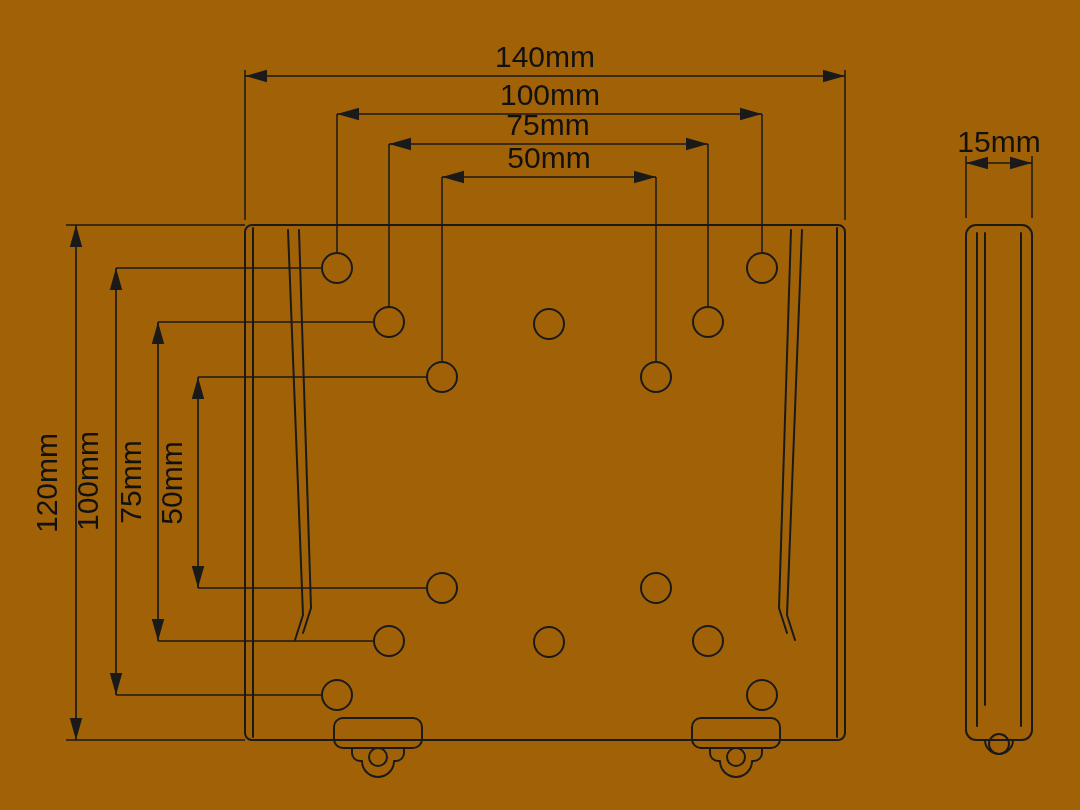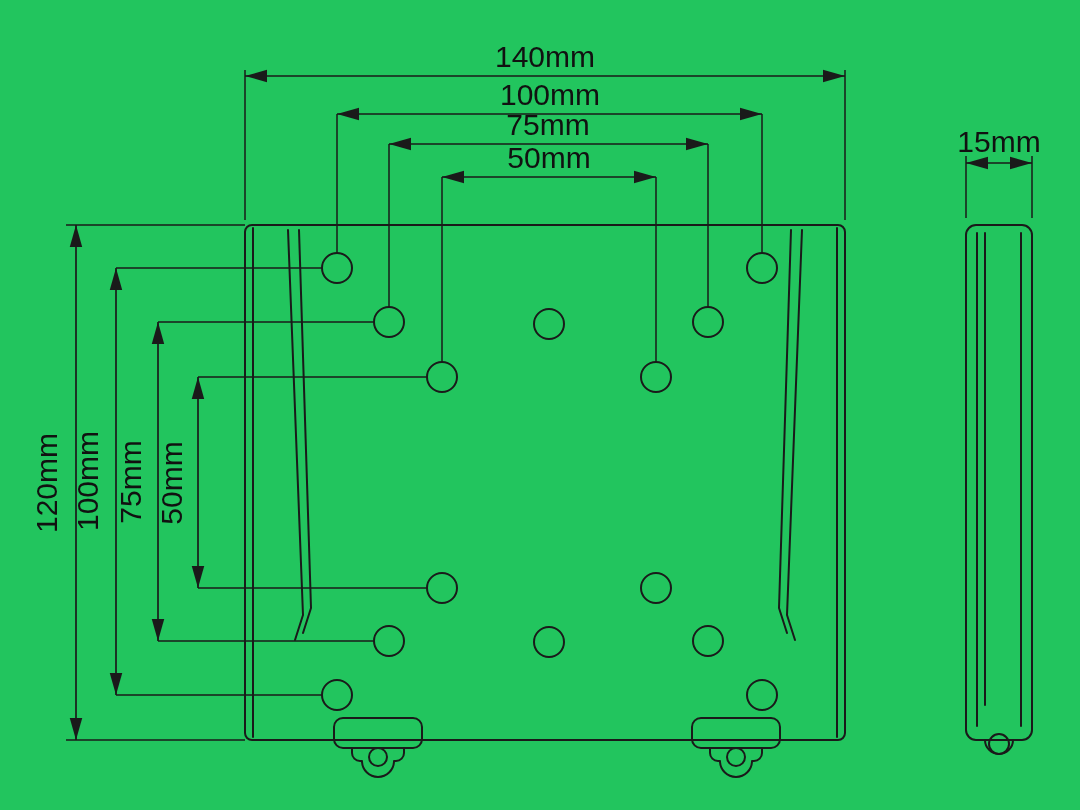--- a/index.html
+++ b/index.html
@@ -1,16 +1,16 @@
 <!DOCTYPE html>
 <html><head>
 <meta charset="utf-8">
 <style>
   html,body{margin:0;padding:0;background:#ffffff;}
-  .stage{width:1080px;height:810px;background:#22c55e;position:relative;}
+  .stage{width:1080px;height:810px;background:#a16207;position:relative;}
   svg{display:block;}
   .part{stroke:#1a1a1a;stroke-width:2;fill:none;stroke-linecap:round;stroke-linejoin:round;}
   .dim{stroke:#1a1a1a;stroke-width:1.7;fill:none;}
   .ext{stroke:#1a1a1a;stroke-width:1.5;fill:none;}
   text.dim-label{font-family:"Liberation Sans",sans-serif;font-size:30px;fill:#111111;}
   .anchor-mid{text-anchor:middle;}
 </style>
 </head>
 <body>
 

